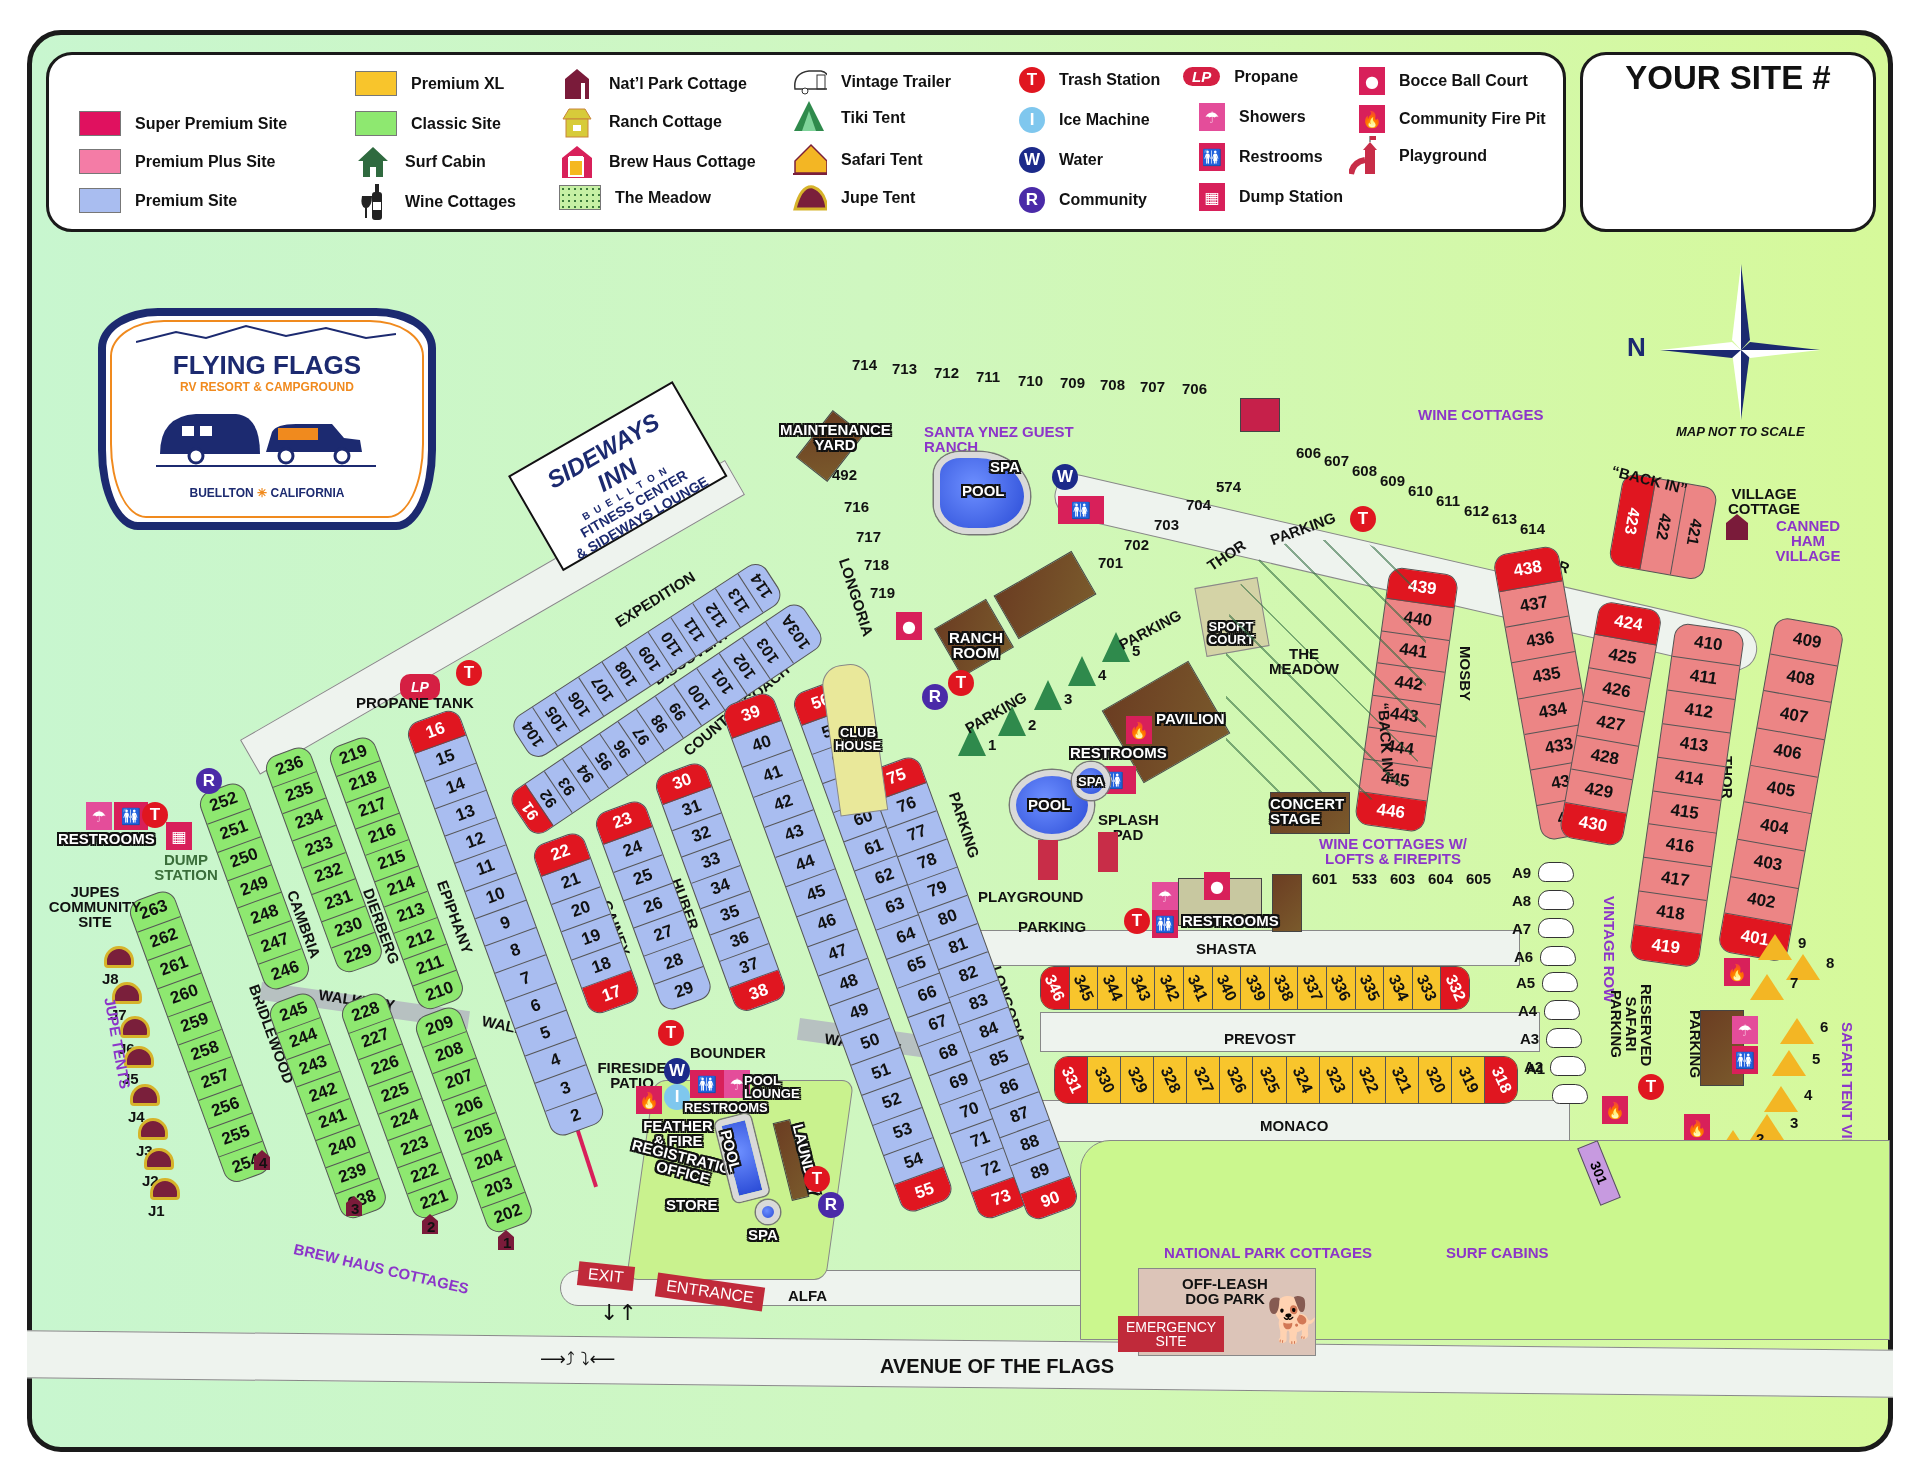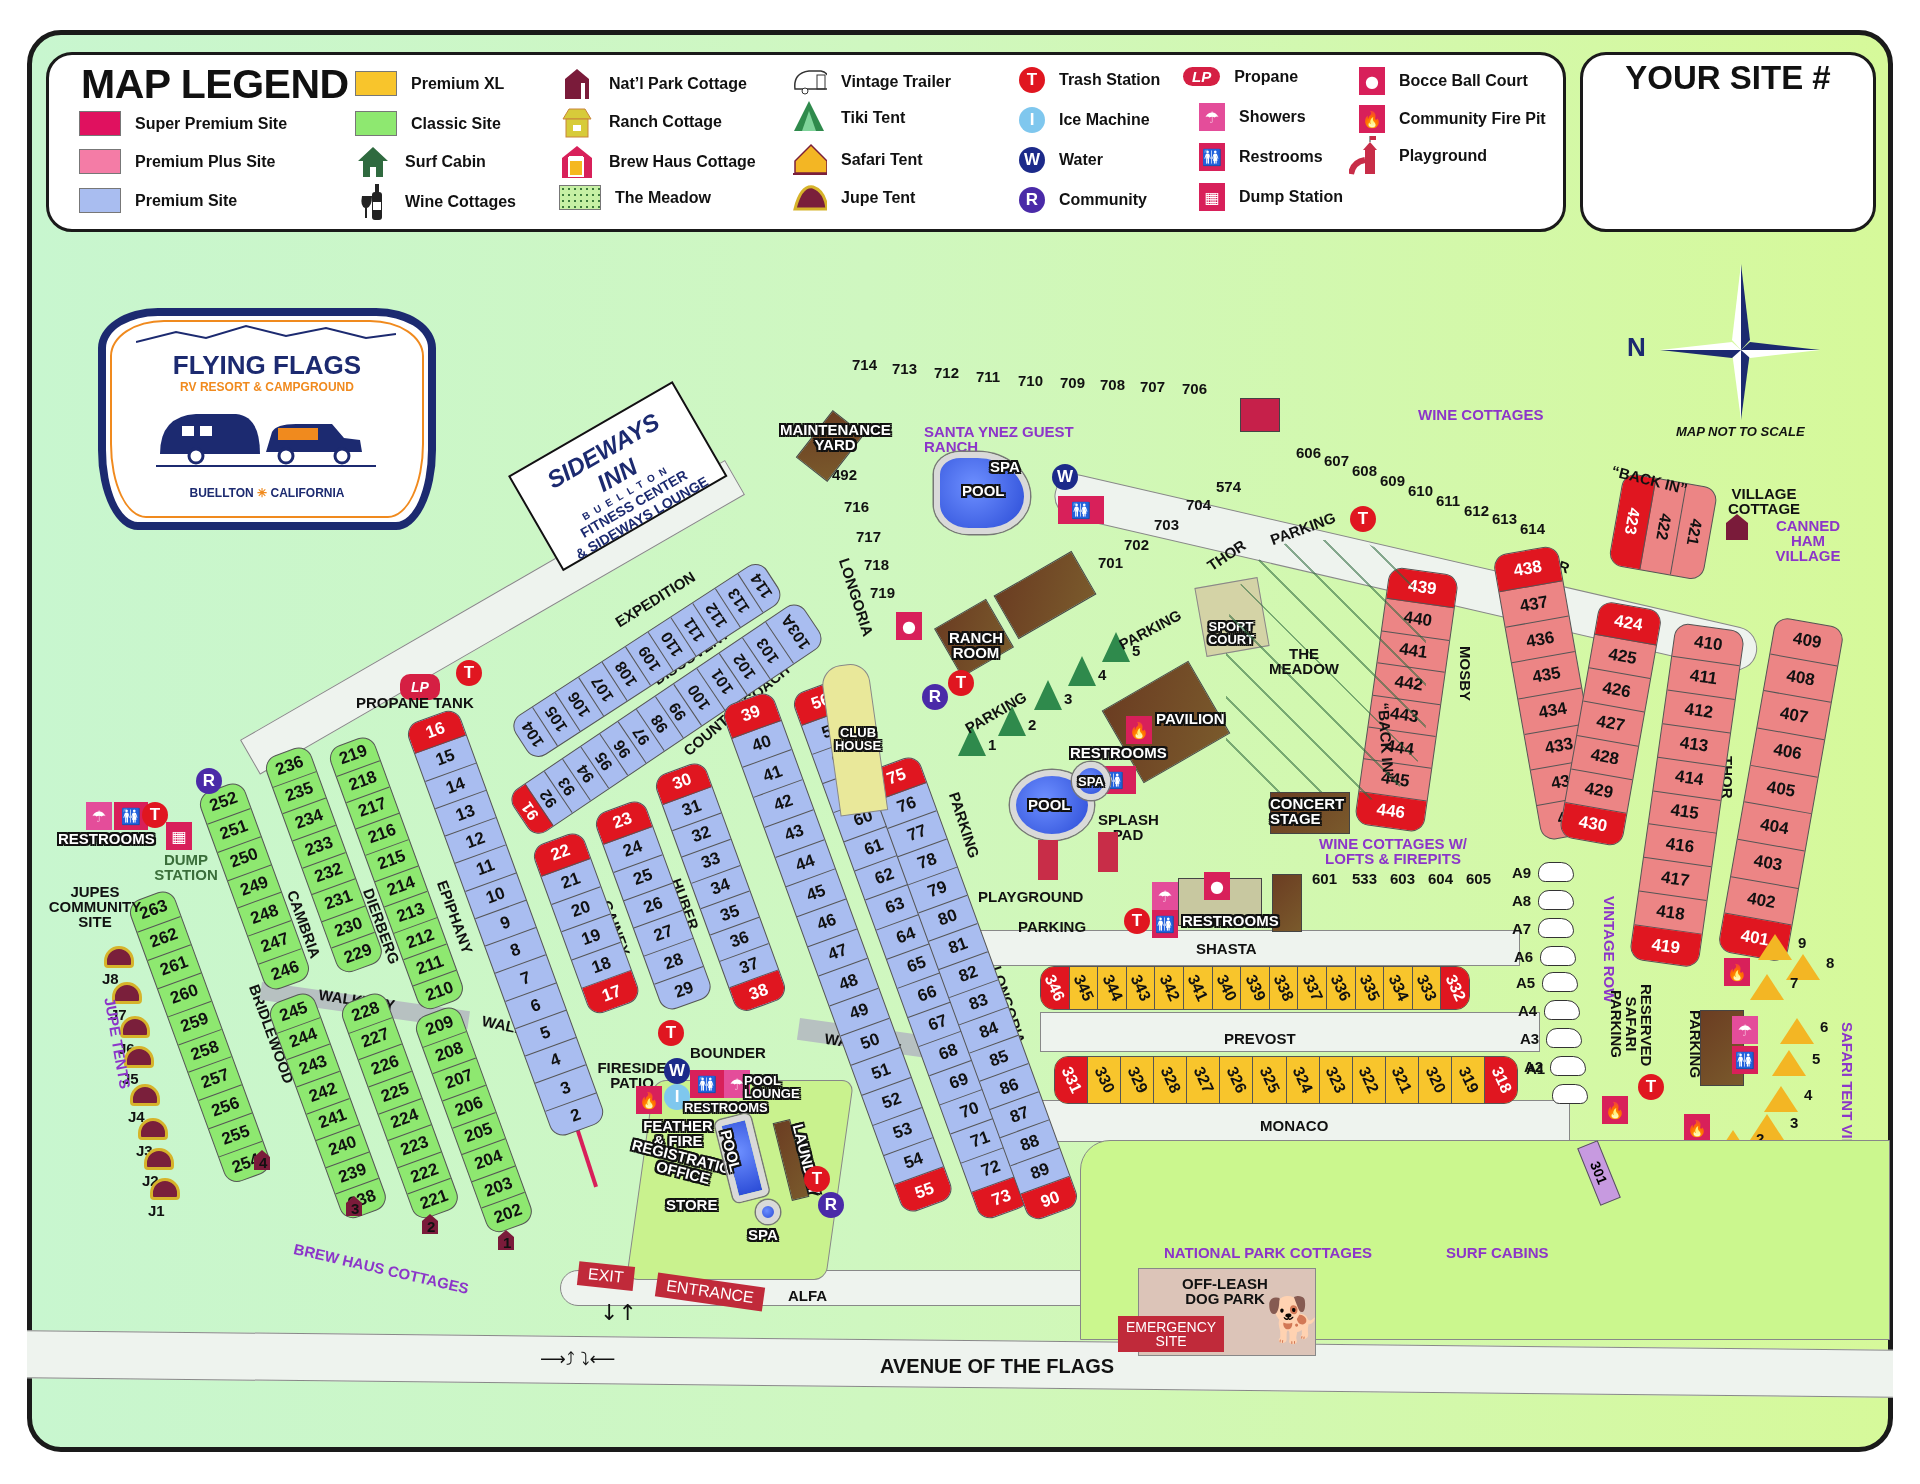--- a/index.html
+++ b/index.html
@@ -44,21 +44,20 @@
 .cabin{position:absolute;width:0;height:0;border-left:11px solid transparent;border-right:11px solid transparent;border-bottom:18px solid #2f6a3f}
 .npc{position:absolute;width:16px;height:20px;background:#7a1b3a;clip-path:polygon(50% 0,100% 35%,100% 100%,0 100%,0 35%)}
 .redbox{position:absolute;background:#c02a3a;color:#fff;font:16px "Liberation Sans",sans-serif;text-align:center;line-height:1}
 </style>
 </head>
 <body>
 
 <div class="frame"></div>
 
 <div class="legend">
-  <div class="lg-title">MAP LEGEND</div>
 
   <div class="lg-item" style="left:30px;top:56px">
       <span class="sw" style="background:#e0115f"></span>
       <span>Super Premium Site</span>
     </div>
   <div class="lg-item" style="left:30px;top:94px">
       <span class="sw" style="background:#f47ca6"></span>
       <span>Premium Plus Site</span>
     </div>
   <div class="lg-item" style="left:30px;top:133px">

